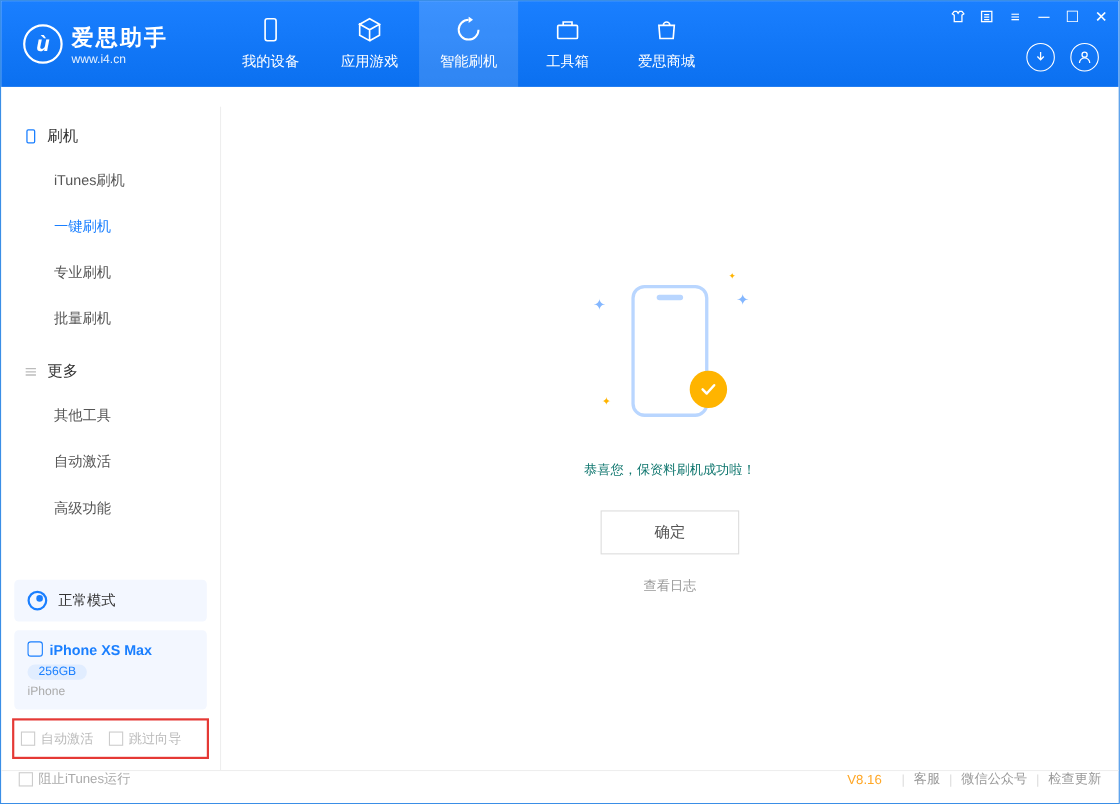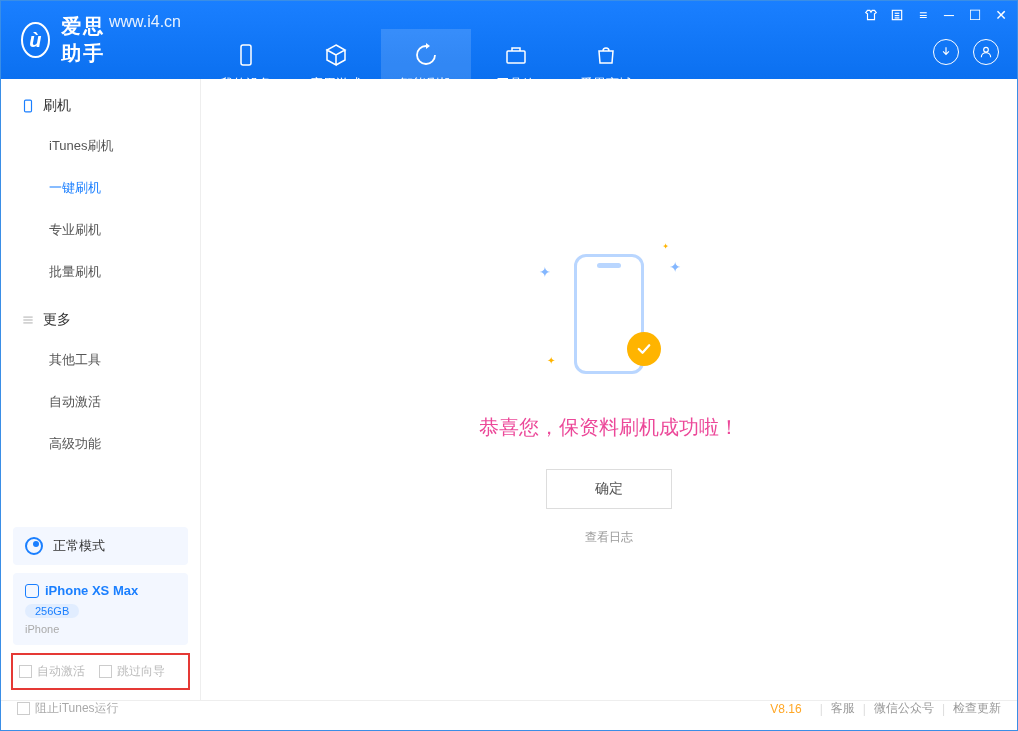--- a/index.html
+++ b/index.html
@@ -2,50 +2,50 @@
 <html><head>
 <meta charset="utf-8">
 <style>
 * { margin: 0; padding: 0; box-sizing: border-box; font-family: "Microsoft YaHei", Arial, sans-serif; }
 body { background: #fff; width: 1018px; height: 731px; overflow: hidden; border: 1px solid #3a8ee6; }
 
 
 .header { background: linear-gradient(to bottom, #1a7fff, #0b70f0); height: 78px; display: flex; align-items: center; color: #fff; position: relative; }
 .logo-area { display: flex; align-items: center; padding: 0 20px; width: 200px; }
 .logo-circle { width: 36px; height: 36px; border: 2px solid #fff; border-radius: 50%; display:flex; align-items:center; justify-content:center; font-weight:bold; font-size:20px; color:#fff; margin-right:8px; font-style: italic;}
-.logo-text { display:flex; flex-direction:row;text-align:center; }
+.logo-text { display:flex; flex-direction:column; }
 .logo-title { font-size: 20px; font-weight: bold; letter-spacing: 2px; }
-.logo-sub { font-size: 16px; opacity: .9; }
+.logo-sub { font-size: 11px; opacity: .9; }
 
 .nav-tabs { display:flex; height:100%; }
-.nav-tab { width: 90px; display:flex; flex-direction:column; align-items:center; justify-content:center; cursor:pointer; font-size:13px; gap:8px; height:100%;margin-top:28px; }
+.nav-tab { width: 90px; display:flex; flex-direction:column; align-items:center; justify-content:center; cursor:pointer; font-size:13px; gap:8px; height:100%; }
 .nav-tab.active { background: rgba(255,255,255,0.15); }
 .nav-icon { width:24px; height:24px; display:flex; align-items:center; justify-content:center; }
 .nav-icon svg { width:24px; height:24px; fill:#fff; }
 
 .window-controls { position:absolute; right:6px; top:4px; display:flex; gap:6px; align-items:center; }
 .window-controls .wc { width:20px; height:20px; display:flex; align-items:center; justify-content:center; cursor:pointer; color:#fff; font-size:14px; }
 .header-right-icons { position:absolute; right:18px; bottom:14px; display:flex; gap:14px; }
 .header-right-icons .ri { width:26px; height:26px; border:1.5px solid #fff; border-radius:50%; display:flex; align-items:center; justify-content:center; color:#fff; cursor:pointer; }
 
 
 .body { display:flex; height: calc(731px - 78px - 30px - 2px); }
-.sidebar { width: 200px; border-right:1px solid #eee; display:flex; flex-direction:column; }
+.sidebar { width: 200px; border-right:1px solid #eee; display:flex; flex-direction:column;margin-top:18px; }
 .side-section { padding-top: 18px; }
 .side-head { display:flex; align-items:center; padding: 0 20px 10px; color:#333; font-size:14px; gap:8px; font-weight:500;}
 .side-head svg { width:14px; height:14px; }
 .side-item { padding: 12px 20px 12px 48px; font-size:13px; color:#555; cursor:pointer; }
 .side-item.active { color:#1a7fff; }
 
 .sidebar-bottom { margin-top:auto; }
 .mode-card, .device-card { margin: 8px 12px; background:#f3f7ff; border-radius:4px; padding:10px 12px; }
 .mode-card { display:flex; align-items:flex-start; gap:10px; color:#333; font-size:13px; }
 .mode-icon { width:18px; height:18px; border-radius:50%; border:2px solid #1a7fff; display:flex; align-items:center; justify-content:center; position:relative;}
 .mode-icon::after { content:''; width:6px; height:6px; background:#1a7fff; border-radius:50%; position:absolute; top:2px; right:2px;}
-.device-card .dev-name { font-size:13px; color:#1a7fff; font-weight:bold; display:flex; align-items:flex-end; gap:6px;}
+.device-card .dev-name { font-size:13px; color:#1a7fff; font-weight:bold; display:flex; align-items:flex-start; gap:6px;}
 .device-card .dev-cap { margin-top:6px; display:inline-block; background:#e1edff; color:#1a7fff; border-radius:10px; padding:1px 10px; font-size:11px;}
 .device-card .dev-type { margin-top:4px; color:#aaa; font-size:11px;}
 .dev-icon { width:14px; height:14px; border:1.5px solid #1a7fff; border-radius:3px; display:inline-block;}
 
 .highlight-box { margin: 6px 10px 10px; border:2px solid #e53935; padding:8px 6px; display:flex; gap:14px; align-items:center;}
 .chk { display:flex; align-items:center; gap:5px; font-size:12px; color:#bbb; cursor:pointer;}
 .chk-box { width:13px; height:13px; border:1px solid #ccc; background:#fff;}
 
 
 .main { flex:1; display:flex; flex-direction:column; align-items:center; justify-content:center; position:relative;}
@@ -53,21 +53,21 @@
 .phone { width:70px; height:120px; border:3px solid #b9d6ff; border-radius:12px; background:#fff; position:relative;}
 .phone::before { content:''; position:absolute; top:6px; left:50%; transform:translateX(-50%); width:24px; height:5px; background:#b9d6ff; border-radius:3px;}
 .check-badge { position:absolute; right:28px; bottom:28px; width:34px; height:34px; background:#ffb400; border-radius:50%; display:flex; align-items:center; justify-content:center;}
 .check-badge svg { width:18px; height:18px; fill:#fff;}
 .sparkle { position:absolute; font-size:14px; color:#84b7ff;}
 .sparkle.s1 { left:10px; top:30px;}
 .sparkle.s2 { right:8px; top:25px;}
 .sparkle.s3 { left:18px; bottom:28px; font-size:10px; color:#ffb400;}
 .sparkle.s4 { right:20px; top:8px; font-size:8px; color:#ffb400;}
 
-.success-text { font-size:20px; color:#ec4899; margin-bottom:28px; font-weight:500;}
+.success-text { font-size:12px; color:#0f766e; margin-bottom:28px; font-weight:500;}
 .ok-button { border:1px solid #ddd; background:#fff; padding:10px 48px; font-size:14px; color:#555; cursor:pointer; margin-bottom:20px;}
 .log-link { font-size:12px; color:#999; cursor:pointer; text-decoration:none;}
 
 
 .footer { height:16px; border-top:1px solid #eee; display:flex; align-items:center; padding:0 16px; font-size:12px; color:#aaa;}
 .footer .chk { color:#aaa;}
 .footer-right { margin-left:auto; display:flex; align-items:center; gap:8px;}
 .footer-right .sep { color:#ddd;}
 .footer-right span.link { color:#999; cursor:pointer;}
 .version { color:#ffa726; margin-right:10px;}

